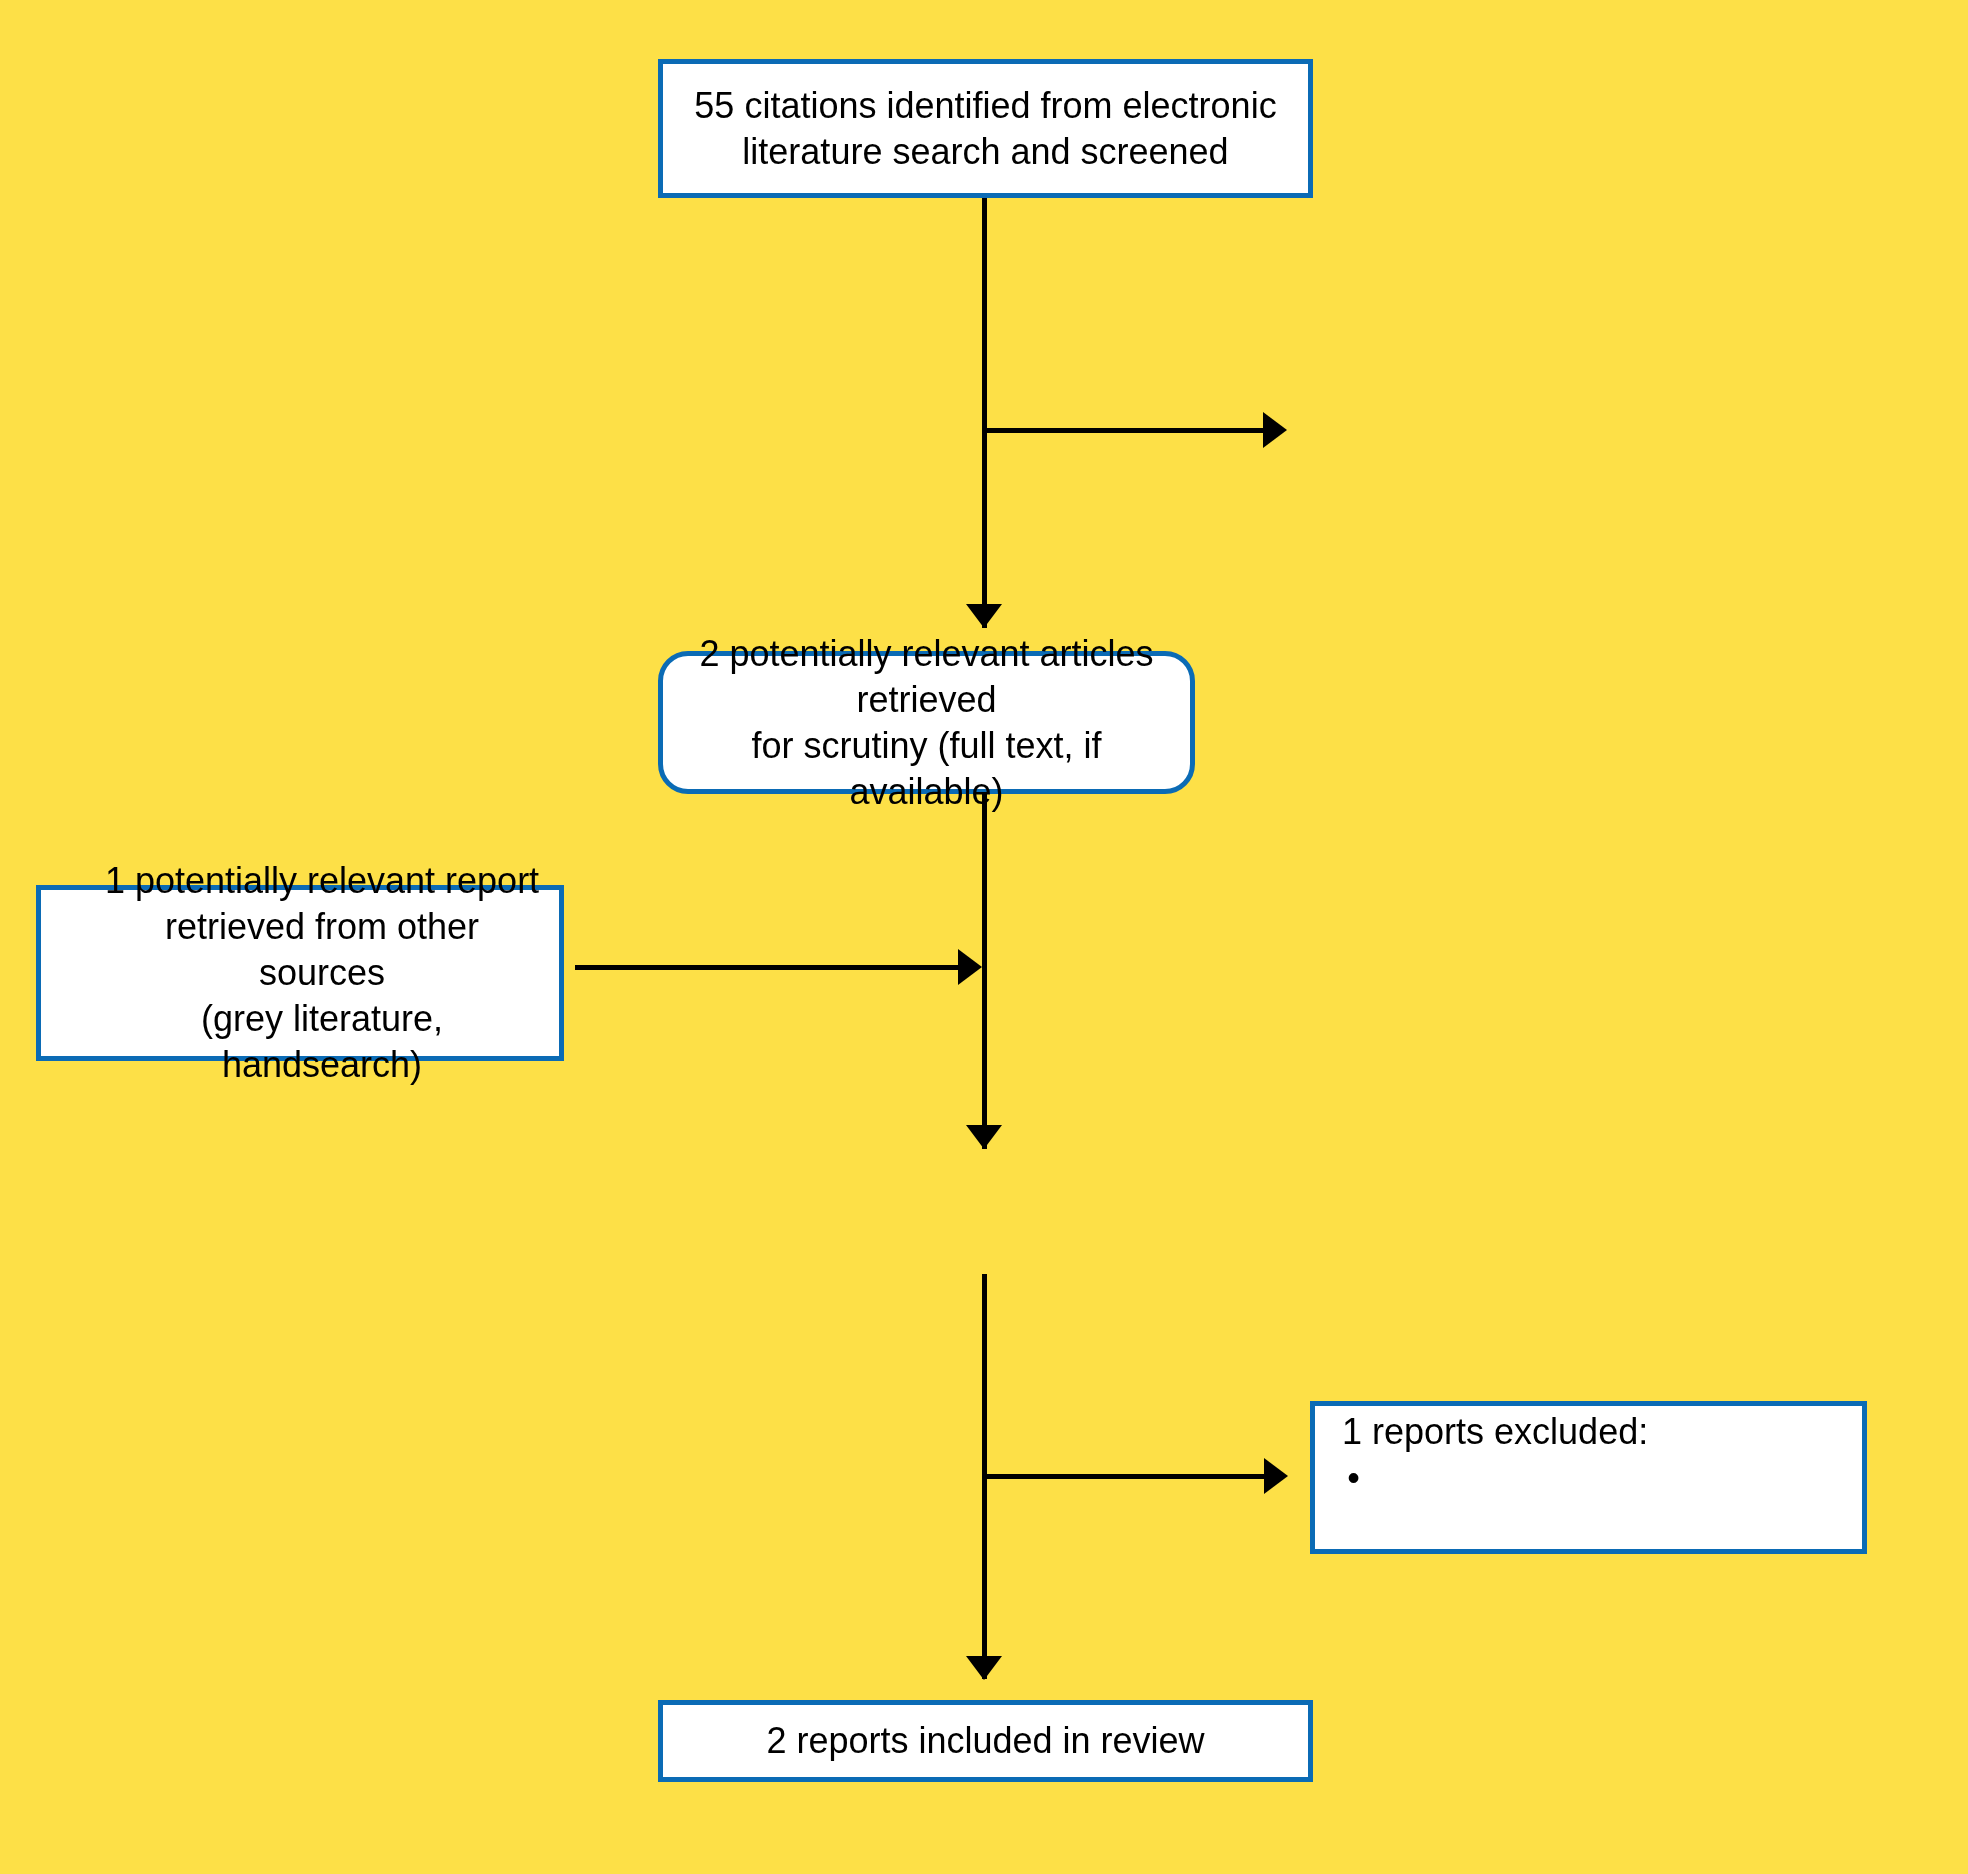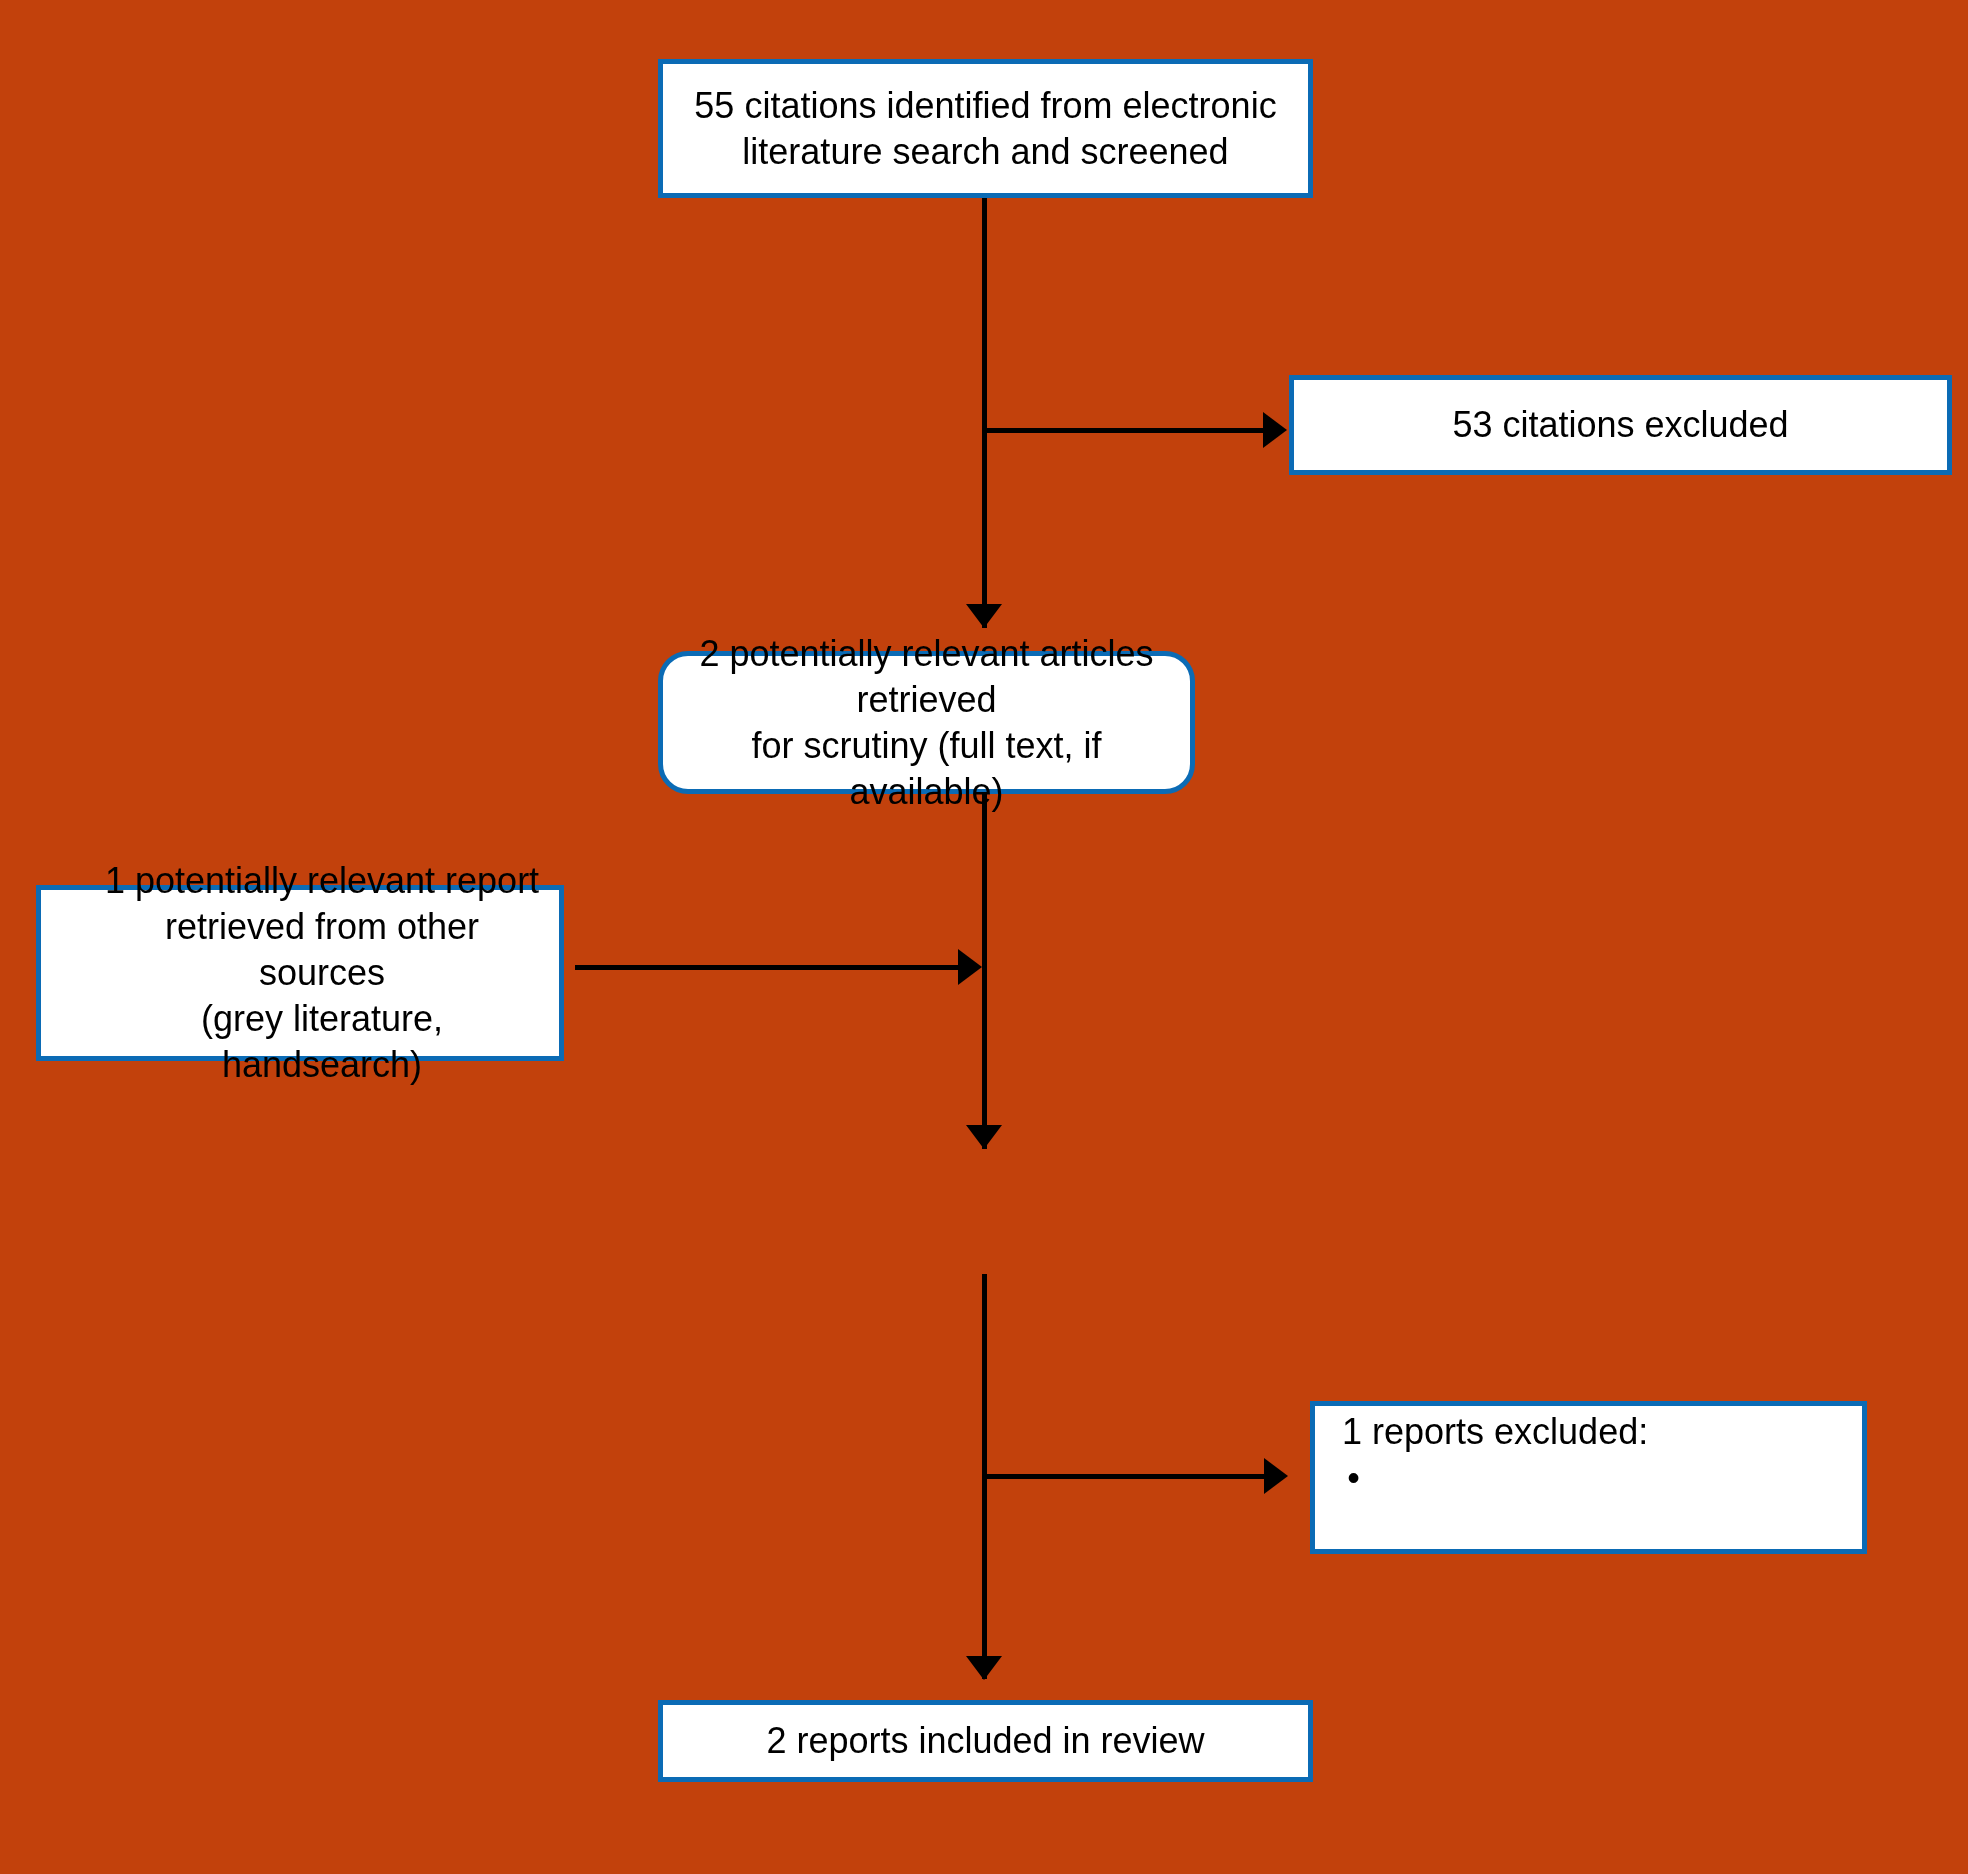--- a/index.html
+++ b/index.html
@@ -4,21 +4,21 @@
 <style>
   html, body {
     margin: 0;
     padding: 0;
     background: #ffffff;
   }
   #canvas {
     position: relative;
     width: 1968px;
     height: 1874px;
-    background: #c2410c;
+    background: #fde047;
     overflow: hidden;
     font-family: "Liberation Sans", sans-serif;
   }
   .flowbox {
     position: absolute;
     box-sizing: border-box;
     border: 5.3px solid #0b6bb5;
     background: #ffffff;
     display: flex;
     align-items: center;
@@ -96,23 +96,20 @@
   <div class="arrow-down" style="left:966px; top:1656px;"></div>
 
   <div class="hline" style="left:982px; top:1474px; width:282px;"></div>
   <div class="arrow-right" style="left:1264px; top:1458px;"></div>
 
   <div class="flowbox" style="left:658px; top:59px; width:655px; height:139px;">
     <div class="boxtext">55 citations identified from electronic
 literature search and screened</div>
   </div>
 
-  <div class="flowbox" style="left:1289px; top:375px; width:663px; height:100px;">
-    <div class="boxtext">53 citations excluded</div>
-  </div>
 
   <div class="flowbox" style="left:658px; top:651px; width:537px; height:143px;border-radius:30px;">
     <div class="boxtext">2 potentially relevant articles retrieved
 for scrutiny (full text, if available)</div>
   </div>
 
   <div class="flowbox" style="left:36px; top:885px; width:528px; height:176px;padding-left:44px;">
     <div class="boxtext">1 potentially relevant report
 retrieved from other sources
 (grey literature, handsearch)</div>

